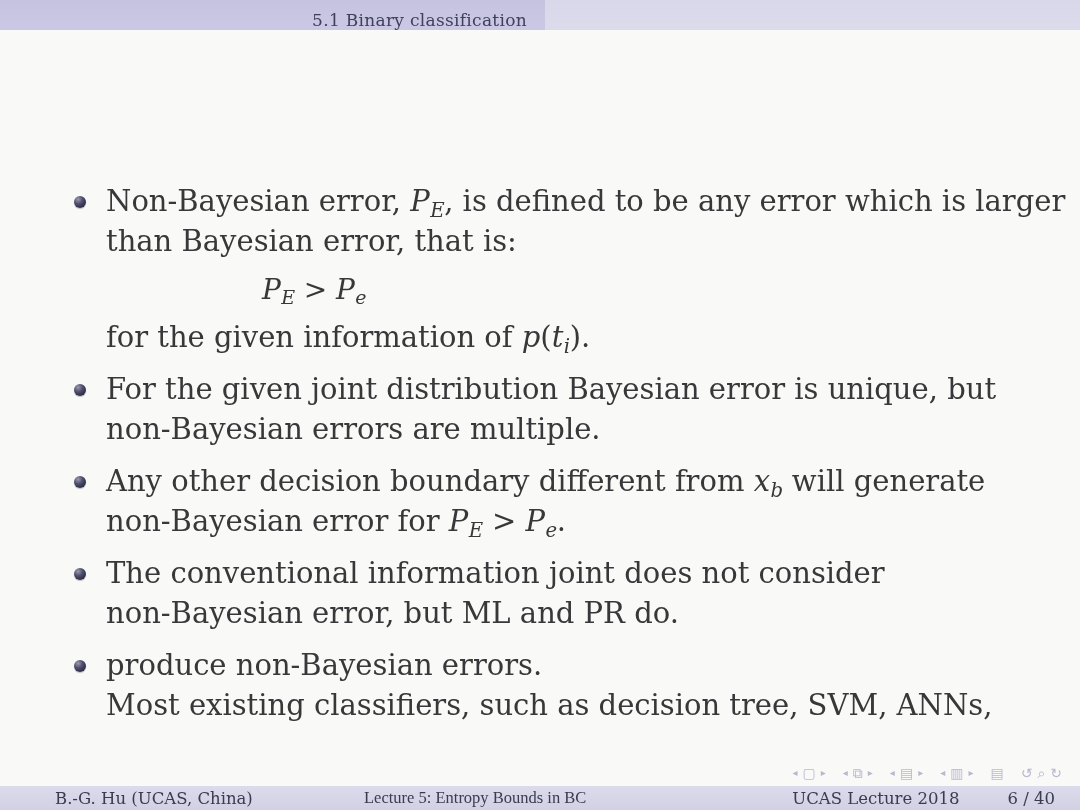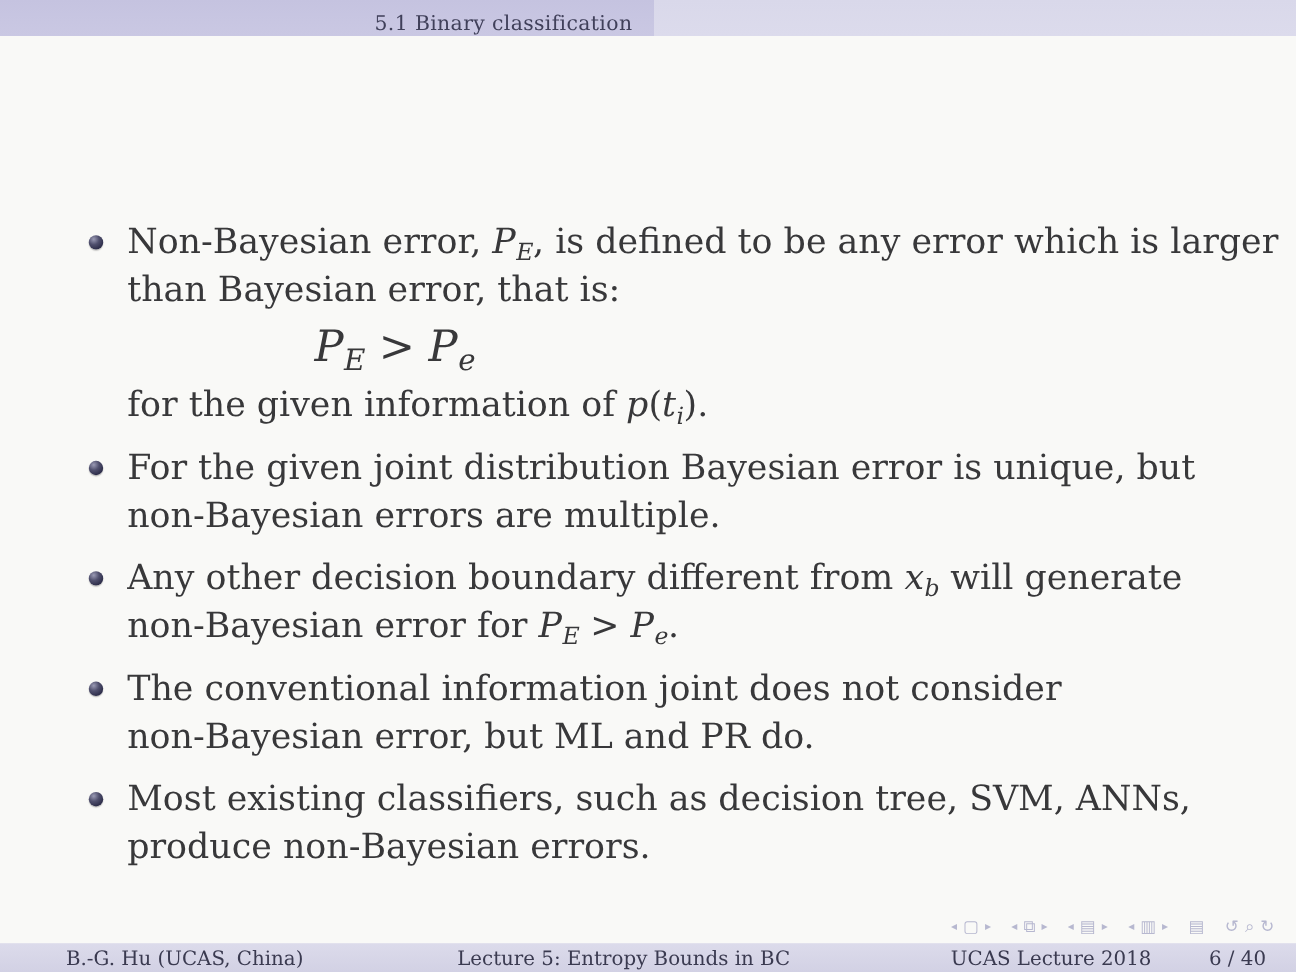--- a/index.html
+++ b/index.html
@@ -47,21 +47,21 @@
   }
   ul.bullets li .marker{
     position:absolute;left:0;top:15px;width:12px;height:12px;border-radius:50%;
     background:radial-gradient(circle at 34% 28%, #9a9ab4 0%, #50506e 38%, var(--marker,#2c2c48) 75%);
     box-shadow:0 1px 1px rgba(0,0,0,.25);
   }
   ul.bullets li .content{margin-left:32px;}
   .line{white-space:nowrap;}
   .formula{
     white-space:nowrap;margin:4px 0 3px 156px;
-    font-size:36px;line-height:49px;
+    font-size:28px;line-height:49px;
   }
   em.mvar{font-style:italic;font-family:"DejaVu Serif","Liberation Serif",serif;font-weight:normal;}
   sub.msub{font-size:68%;line-height:0;vertical-align:baseline;position:relative;top:.28em;left:.02em;}
   
   .navbar{
     position:absolute;right:18px;bottom:27px;height:20px;
     display:flex;align-items:center;gap:17px;
     color:var(--nav,#b7b8d0);font-size:14px;
     font-family:"DejaVu Sans","Liberation Sans",sans-serif;
   }
@@ -69,21 +69,21 @@
   .navbar .sym{display:inline-block;line-height:1;cursor:default;}
   .navbar .sym.arrow{font-size:10px;}
   
   .footline{
     position:absolute;left:0;bottom:0;width:1080px;height:24px;
     background:linear-gradient(to bottom,#dcdbeb,var(--foot-bg,#d2d1e4));
     display:flex;align-items:center;justify-content:space-between;
     font-size:16.5px;color:var(--foot-text,#3a3a50);
     box-sizing:border-box;padding:0 25px 0 55px;
   }
-  .footline .mid{position:absolute;left:381px;}
+  .footline .mid{position:absolute;left:364px;font-family:Liberation Serif, serif;}
   .footline .rightgrp{display:flex;gap:48px;text-align:right;}
 </style>
 </head>
 <body>
 
 <div class="slide">
 
   <div class="headline">
     <div class="cell-left">
       <span class="section-label">5.1 Binary classification</span>
@@ -120,22 +120,22 @@
         <li>
           <span class="marker"></span>
           <div class="content">
             <div class="line">The conventional information joint does not consider</div>
             <div class="line">non-Bayesian error, but ML and PR do.</div>
           </div>
         </li>
         <li>
           <span class="marker"></span>
           <div class="content">
+            <div class="line">produce non-Bayesian errors.</div>
             <div class="line">Most existing classifiers, such as decision tree, SVM, ANNs,</div>
-            <div class="line">produce non-Bayesian errors.</div>
           </div>
         </li>
       </ul>
   </div>
 
   <div class="navbar" id="nav-bar">
       <span class="group">
         <span class="sym arrow">◂</span>
         <span class="sym">▢</span>
         <span class="sym arrow">▸</span>

